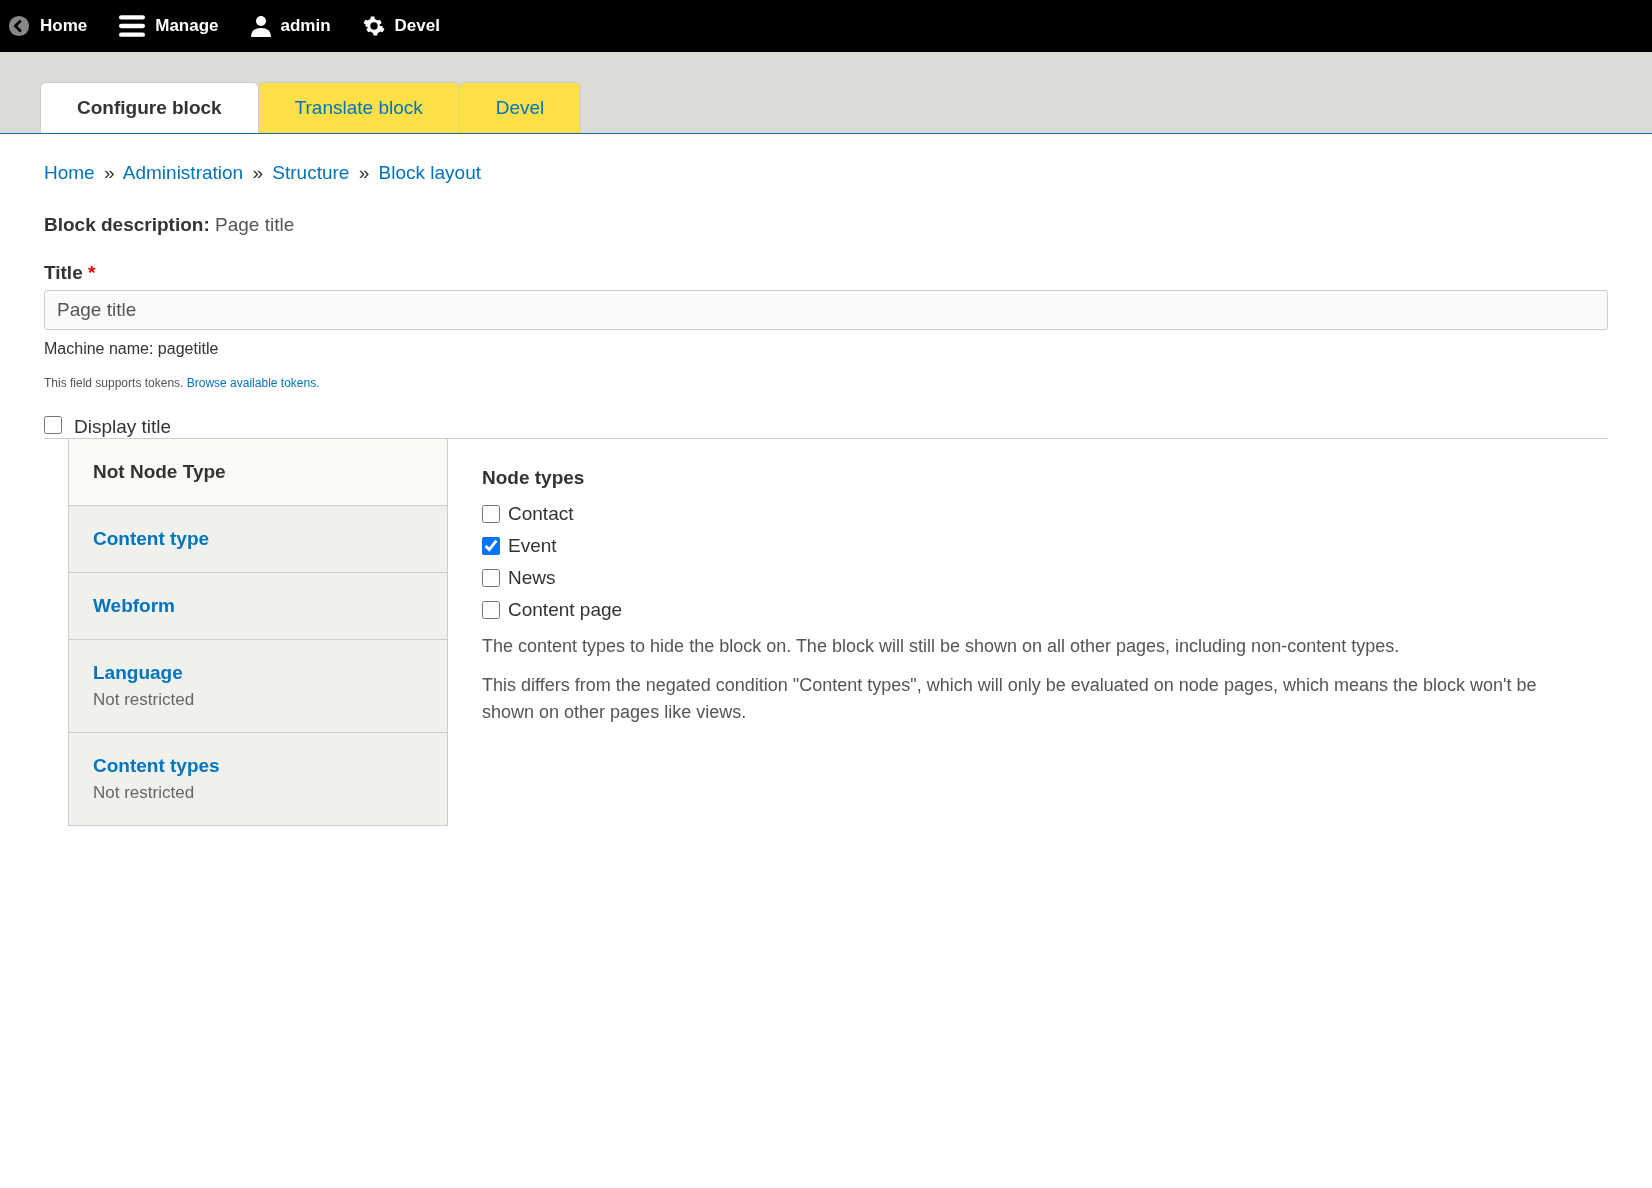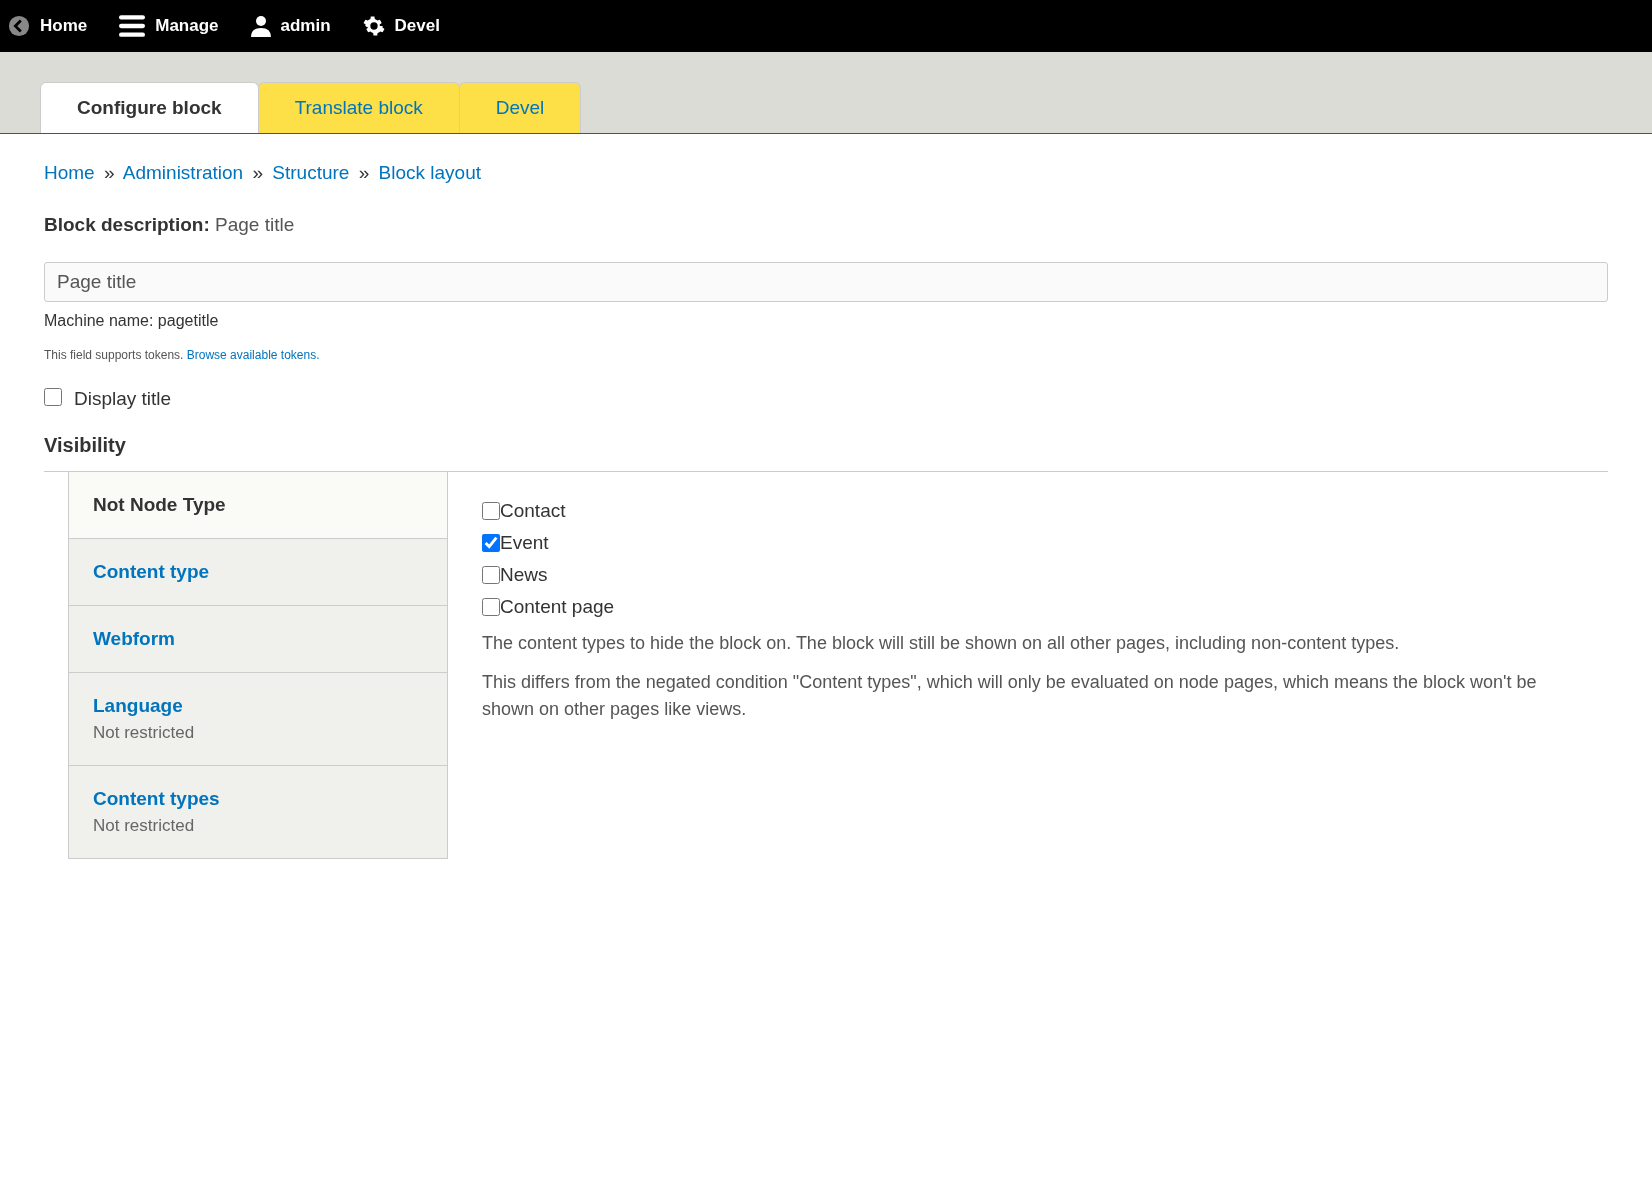--- a/index.html
+++ b/index.html
@@ -47,21 +47,21 @@
   .visibility { display: flex; border-top: 1px solid #ccc; padding-left: 24px; }
   .vis-tabs { width: 380px; border-right: 1px solid #ccc; }
   .vis-tab { padding: 22px 24px; border-bottom: 1px solid #ccc; border-left: 1px solid #ccc; background: #f0f0ec; cursor: pointer; }
   .vis-tab.active { background: #fafaf7; }
   .vis-tab-title { font-size: 19px; color: #0074bd; font-weight: 600; }
   .vis-tab.active .vis-tab-title { color: #333; }
   .vis-tab-sub { font-size: 17px; color: #666; margin-top: 6px; }
   
   .vis-panel { flex: 1; padding: 28px 34px; }
   .vis-panel-heading { font-size: 19px; font-weight: bold; margin-bottom: 14px; color: #333; }
-  .opt-row { display: flex; align-items: center; gap: 0; font-size: 19px; margin-bottom: 10px; color: #333; }
+  .opt-row { display: flex; align-items: center; gap: 8px; font-size: 19px; margin-bottom: 10px; color: #333; }
   .opt-row input[type=checkbox] { width: 18px; height: 18px; cursor: pointer; }
   .opt-row input[type=checkbox]:checked { accent-color: #0074ff; }
   .panel-help { font-size: 18px; color: #555; margin-top: 12px; line-height: 1.5; }
 </style>
 </head>
 <body>
 
 <div class="toolbar">
   <div class="toolbar-item">
     <svg class="icon-back" viewBox="0 0 24 24">
@@ -112,37 +112,40 @@
     <span class="sep">»</span>
     <a>Block layout</a>
   </div>
 
   <div class="block-desc">
     <strong>Block description:</strong>
     <span>Page title</span>
   </div>
 
   <div class="field">
+    <label class="field-label">
+      <span>Title</span>
+      <span class="required">*</span>
+    </label>
     <input type="text" class="field-input" value="Page title" style="">
     <div class="machine-name">
       <span>Machine name:</span>
       <span>pagetitle</span>
     </div>
     <div class="help-text">
       <span>This field supports tokens.</span>
       <a>Browse available tokens.</a>
     </div>
   </div>
 
   <div class="checkbox-row">
     <input type="checkbox" style="">
     <span>Display title</span>
   </div>
 
-  <div class="visibility-heading">Visibility</div>
 
   <div class="visibility">
     <div class="vis-tabs">
       <div class="vis-tab active">
         <div class="vis-tab-title">Not Node Type</div>
       </div>
       <div class="vis-tab">
         <div class="vis-tab-title">Content type</div>
       </div>
       <div class="vis-tab">
@@ -152,20 +155,21 @@
         <div class="vis-tab-title">Language</div>
         <div class="vis-tab-sub">Not restricted</div>
       </div>
       <div class="vis-tab">
         <div class="vis-tab-title">Content types</div>
         <div class="vis-tab-sub">Not restricted</div>
       </div>
     </div>
 
     <div class="vis-panel">
+      <div class="vis-panel-heading">Node types</div>
       <div class="opt-row">
         <input type="checkbox" style="">
         <span>Contact</span>
       </div>
       <div class="opt-row">
         <input type="checkbox" checked="" style="">
         <span>Event</span>
       </div>
       <div class="opt-row">
         <input type="checkbox" style="">

